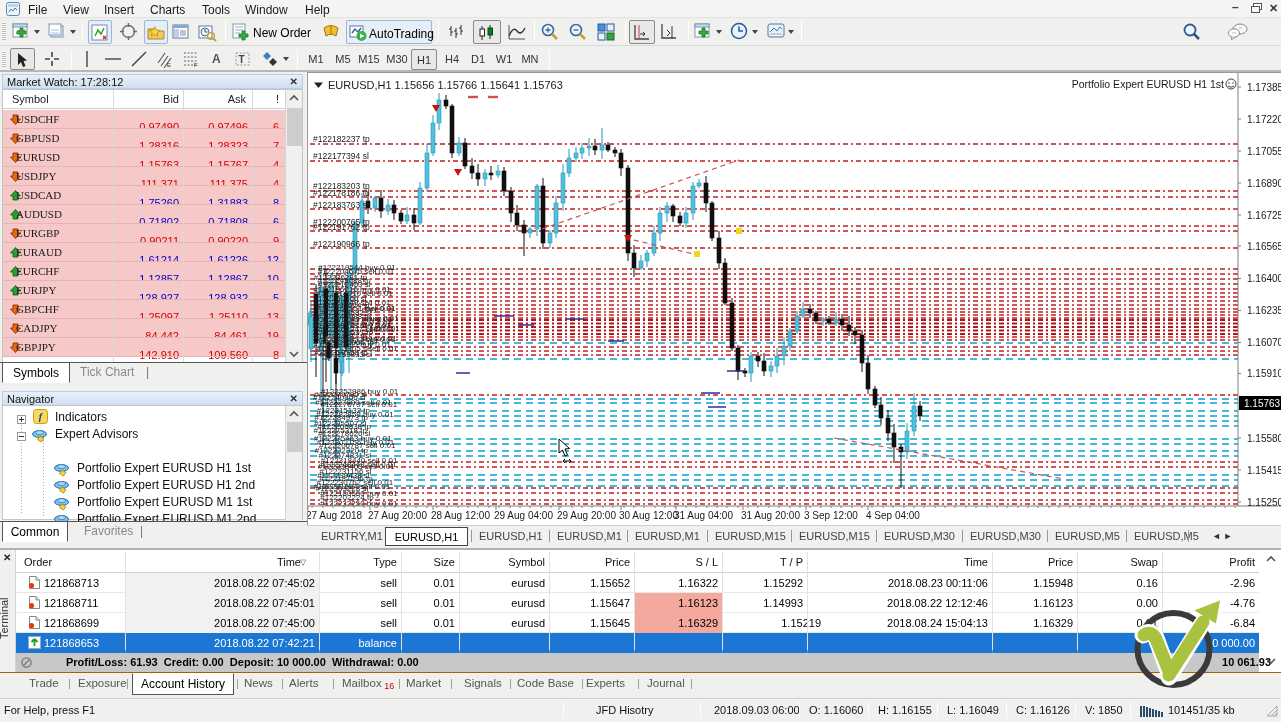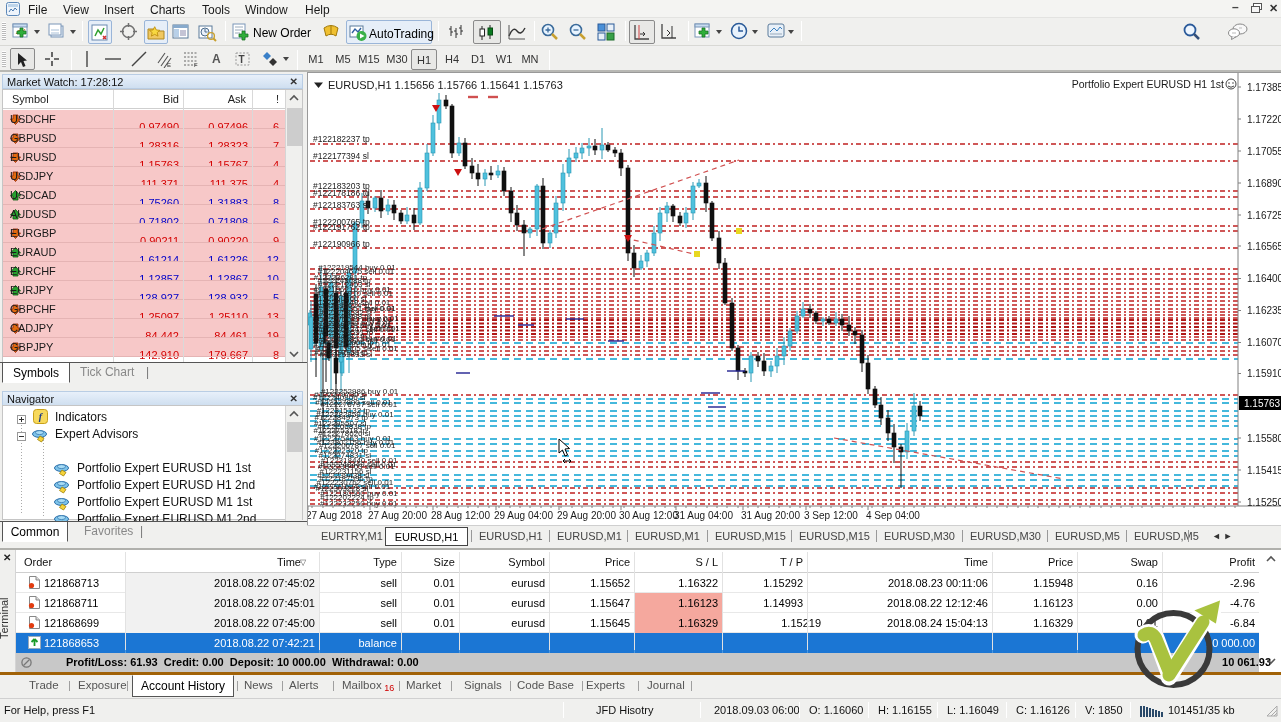--- a/index.html
+++ b/index.html
@@ -20,21 +20,21 @@
 .tf { position:absolute; top:2px; height:21px; font-size:11px; color:#333; text-align:center; padding-top:4px; }
 .darr { display:inline-block; width:0; height:0; border-left:3px solid transparent; border-right:3px solid transparent; border-top:4px solid #444; vertical-align:middle; }
 
 #leftcol { left:0; top:72px; width:307px; height:476px; background:#f0f0ee; }
 .ptitle { position:absolute; left:2px; width:301px; height:15px; background:linear-gradient(#e8f0fa,#cfdff0); border:1px solid #b9cde4; font-size:11px; padding:1px 0 0 4px; color:#111; }
 .pclose { position:absolute; right:4px; top:1px; font-size:10px; color:#333; font-weight:bold; }
 #mwpanel { position:absolute; left:2px; top:17px; width:301px; height:274px; background:#fff; border:1px solid #c5c5c5; }
 #mwhead { position:absolute; left:0; top:0; width:283px; height:19px; background:#fff; border-bottom:1px solid #cfcfcf; }
 #mwhead span { position:absolute; top:3px; color:#222; }
 .mwrow { position:absolute; left:0; width:283px; height:19px; background:#f7c8c8; }
-.mwrow .sym { position:absolute; left:7px; top:3px; color:#1a1a1a; }
+.mwrow .sym { position:absolute; left:13px; top:3px; color:#1a1a1a;font-family:Liberation Serif, serif; }
 .mwrow .bid,.mwrow .ask,.mwrow .ex { position:absolute; top:3px; text-align:right;margin-top:8px; }
 .red { color:#d40000; }
 .blue { color:#0000c8; }
 .colline { position:absolute; top:0; width:1px; height:100%; background:#d9d9d9; }
 .vscroll { position:absolute; right:0; top:0; width:17px; background:#f0f0ee; border-left:1px solid #d5d5d5; }
 .arrowico { position:absolute; left:7px; top:4px; width:11px; height:11px; }
 
 .tabrow { position:absolute; left:0; width:307px; height:22px; background:#f0f0ee; }
 .tabactive { position:absolute; top:0; background:#fff; border:1px solid #555; border-top:none; border-bottom:1px solid #fff; font-size:12px; text-align:center; padding-top:3px; height:20px; z-index:2; }
 .tabidle { position:absolute; top:2px; color:#888; font-size:12px; }
@@ -51,21 +51,21 @@
 
 #terminal { left:0; top:548px; width:1281px; height:124px; background:#fff; border-top:2px solid #b0b0ac; }
 #thead { position:absolute; left:16px; top:2px; width:1243px; height:21px; background:#fff; border-bottom:1px solid #cfcfcf; }
 #thead span { position:absolute; top:4px; color:#111; }
 .trow { position:absolute; left:16px; width:1243px; height:20px; }
 .trow span { position:absolute; top:4px; }
 .tcolline { position:absolute; top:0; width:1px; height:98px; background:#e2e2e2; }
 #tsummary { position:absolute; left:16px; top:103px; width:1243px; height:19px; background:#c8c8c8; font-weight:bold; }
 #termside { position:absolute; left:0; top:0; width:16px; height:124px; background:#f0f0ee; border-right:1px solid #d5d5d5; }
 
-#btabs { left:0; top:672px; width:1281px; height:26px; background:#f0f0ee; border-top:3px solid #a16207; }
+#btabs { left:0; top:672px; width:1281px; height:26px; background:#f0f0ee; border-top:1px solid #a16207; }
 .btab { position:absolute; top:4px; font-size:11.5px; color:#555; }
 .btabactive { position:absolute; top:0; background:#fff; border:1px solid #555; border-top:1px solid #fff; font-size:12px; color:#000; text-align:center; padding-top:3px; height:22px; }
 
 #statusbar { left:0; top:698px; width:1281px; height:24px; background:#f0f0ee; border-top:1px solid #d0d0d0; font-size:11px; color:#111; }
 .ssep { position:absolute; top:3px; width:1px; height:16px; background:#c5c5c5; border-right:1px solid #fff; }
 </style>
 </head>
 <body>
 
 <div class="abs" id="menubar">
@@ -464,21 +464,21 @@
         <span class="ask red" style="left:180px;width:65px">84.461</span>
         <span class="ex red" style="left:240px;width:36px">19</span>
         <div style="position:absolute;left:0;bottom:0;width:283px;height:1px;background:#e5b4b4"></div>
       </div>
 <div class="mwrow" style="top:248px">
         <svg class="arrowico" viewBox="0 0 11 11">
           <path d="M3 1 L8 1 L8 5 L10.5 5 L5.5 10.5 L0.5 5 L3 5 Z" fill="#e06b10" stroke="#8a2000" stroke-width="0.8"></path>
         </svg>
         <span class="sym">GBPJPY</span>
         <span class="bid red" style="left:112px;width:64px">142.910</span>
-        <span class="ask red" style="left:180px;width:65px">179.667</span>
+        <span class="ask red" style="left:180px;width:65px">109.560</span>
         <span class="ex red" style="left:240px;width:36px">8</span>
         <div style="position:absolute;left:0;bottom:0;width:283px;height:1px;background:#e5b4b4"></div>
       </div>
 <div class="colline" style="left:110px"></div>
       <div class="colline" style="left:180px"></div>
       <div class="colline" style="left:249px"></div>
 <div class="vscroll" style="height:272px">
         <svg style="position:absolute;left:3px;top:4px" width="10" height="8" viewBox="0 0 10 8">
           <path d="M1 6 L5 2 L9 6" stroke="#555" stroke-width="1.6" fill="none"></path>
         </svg>

